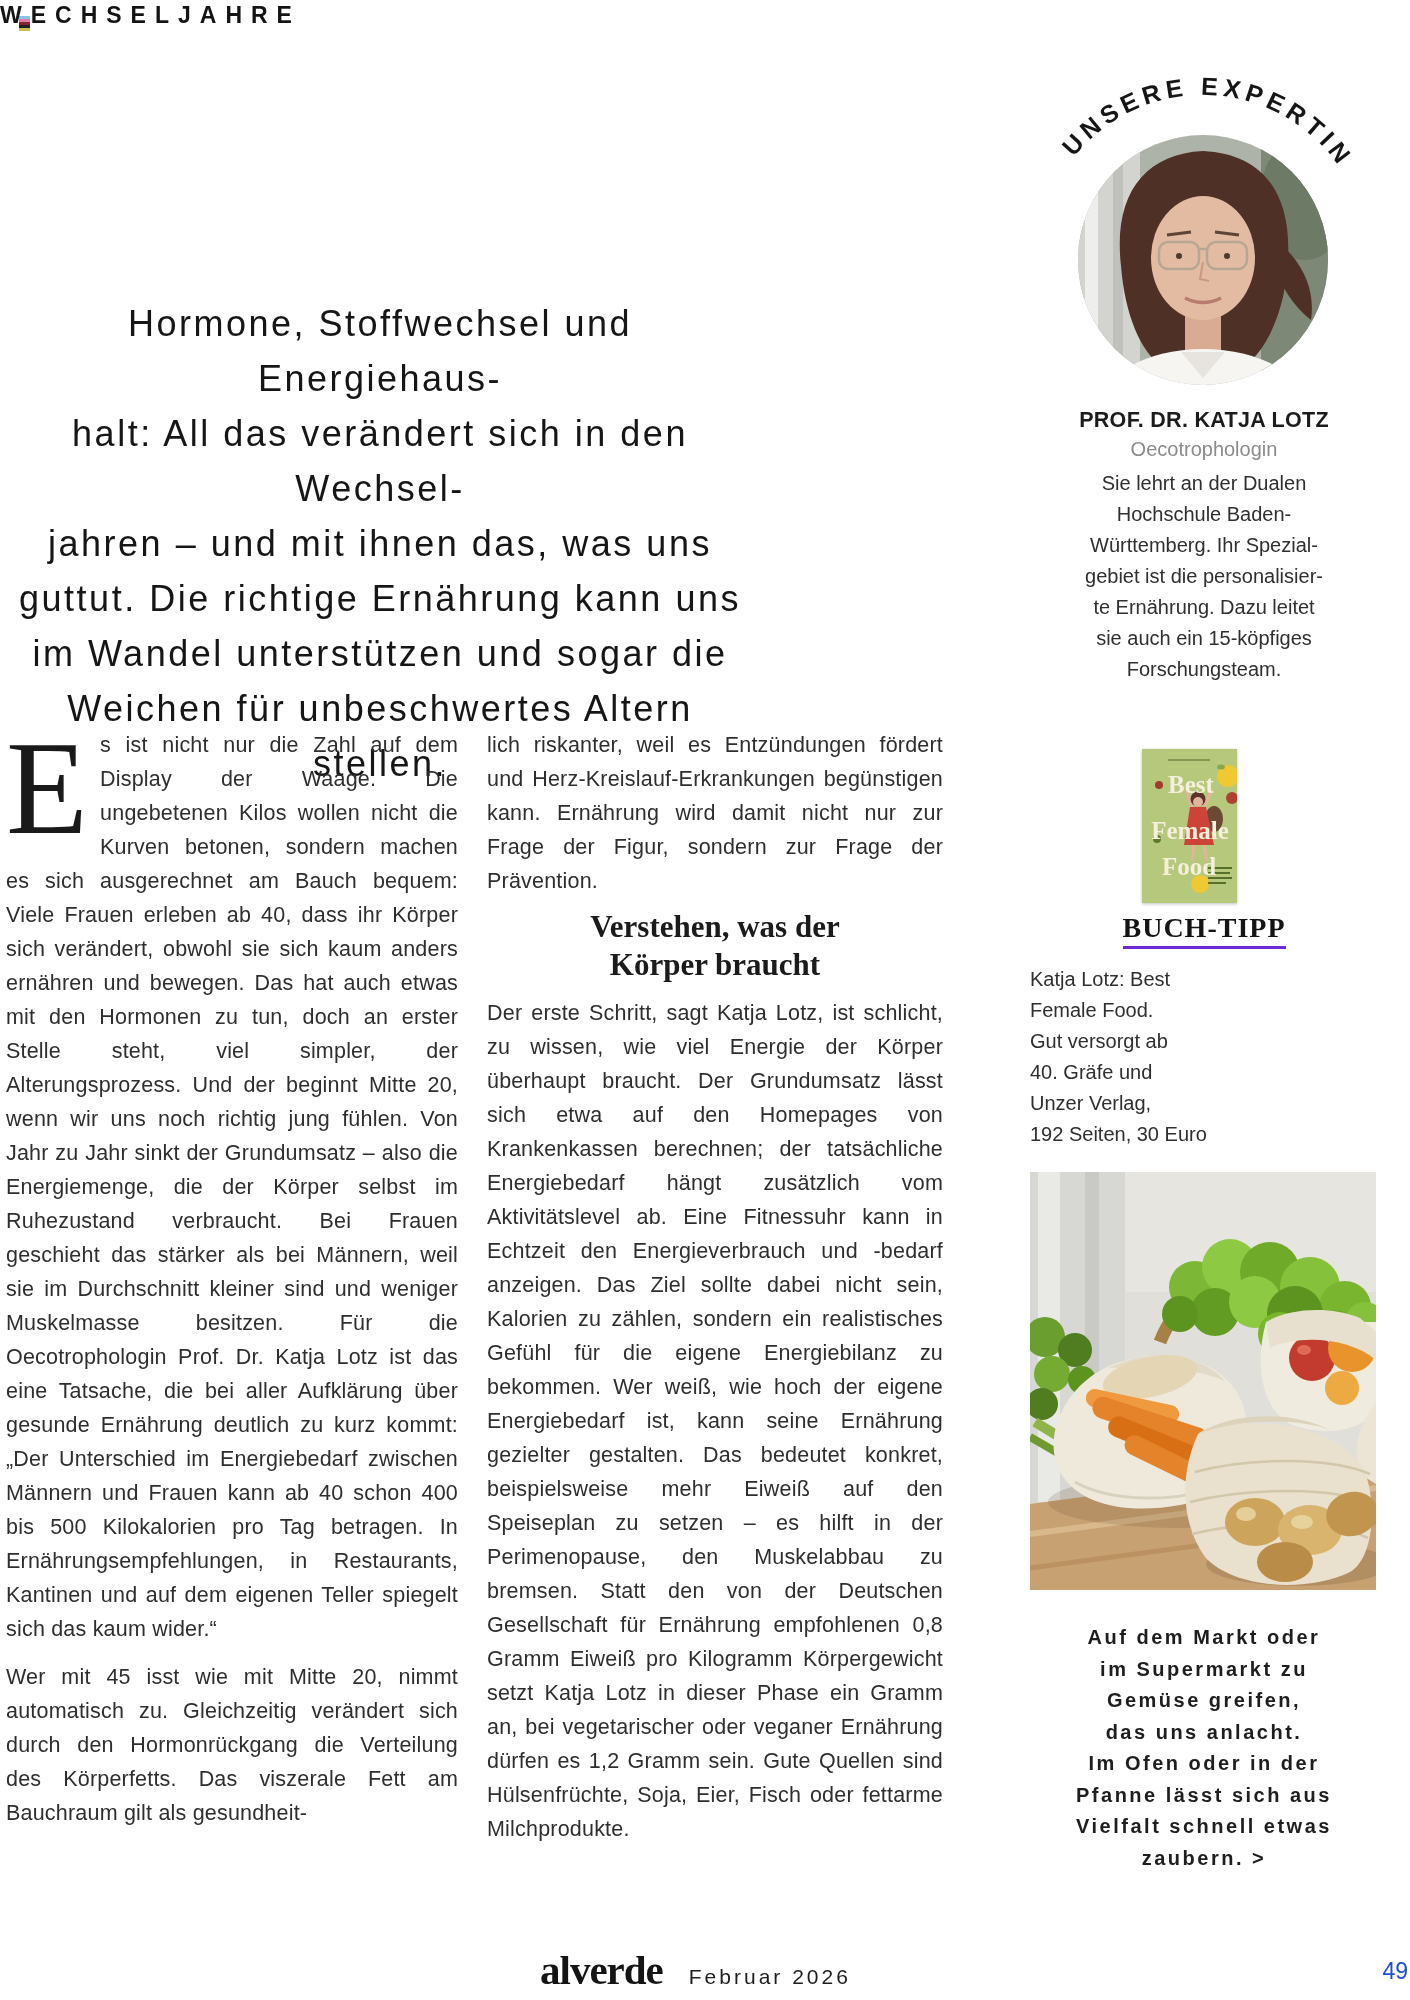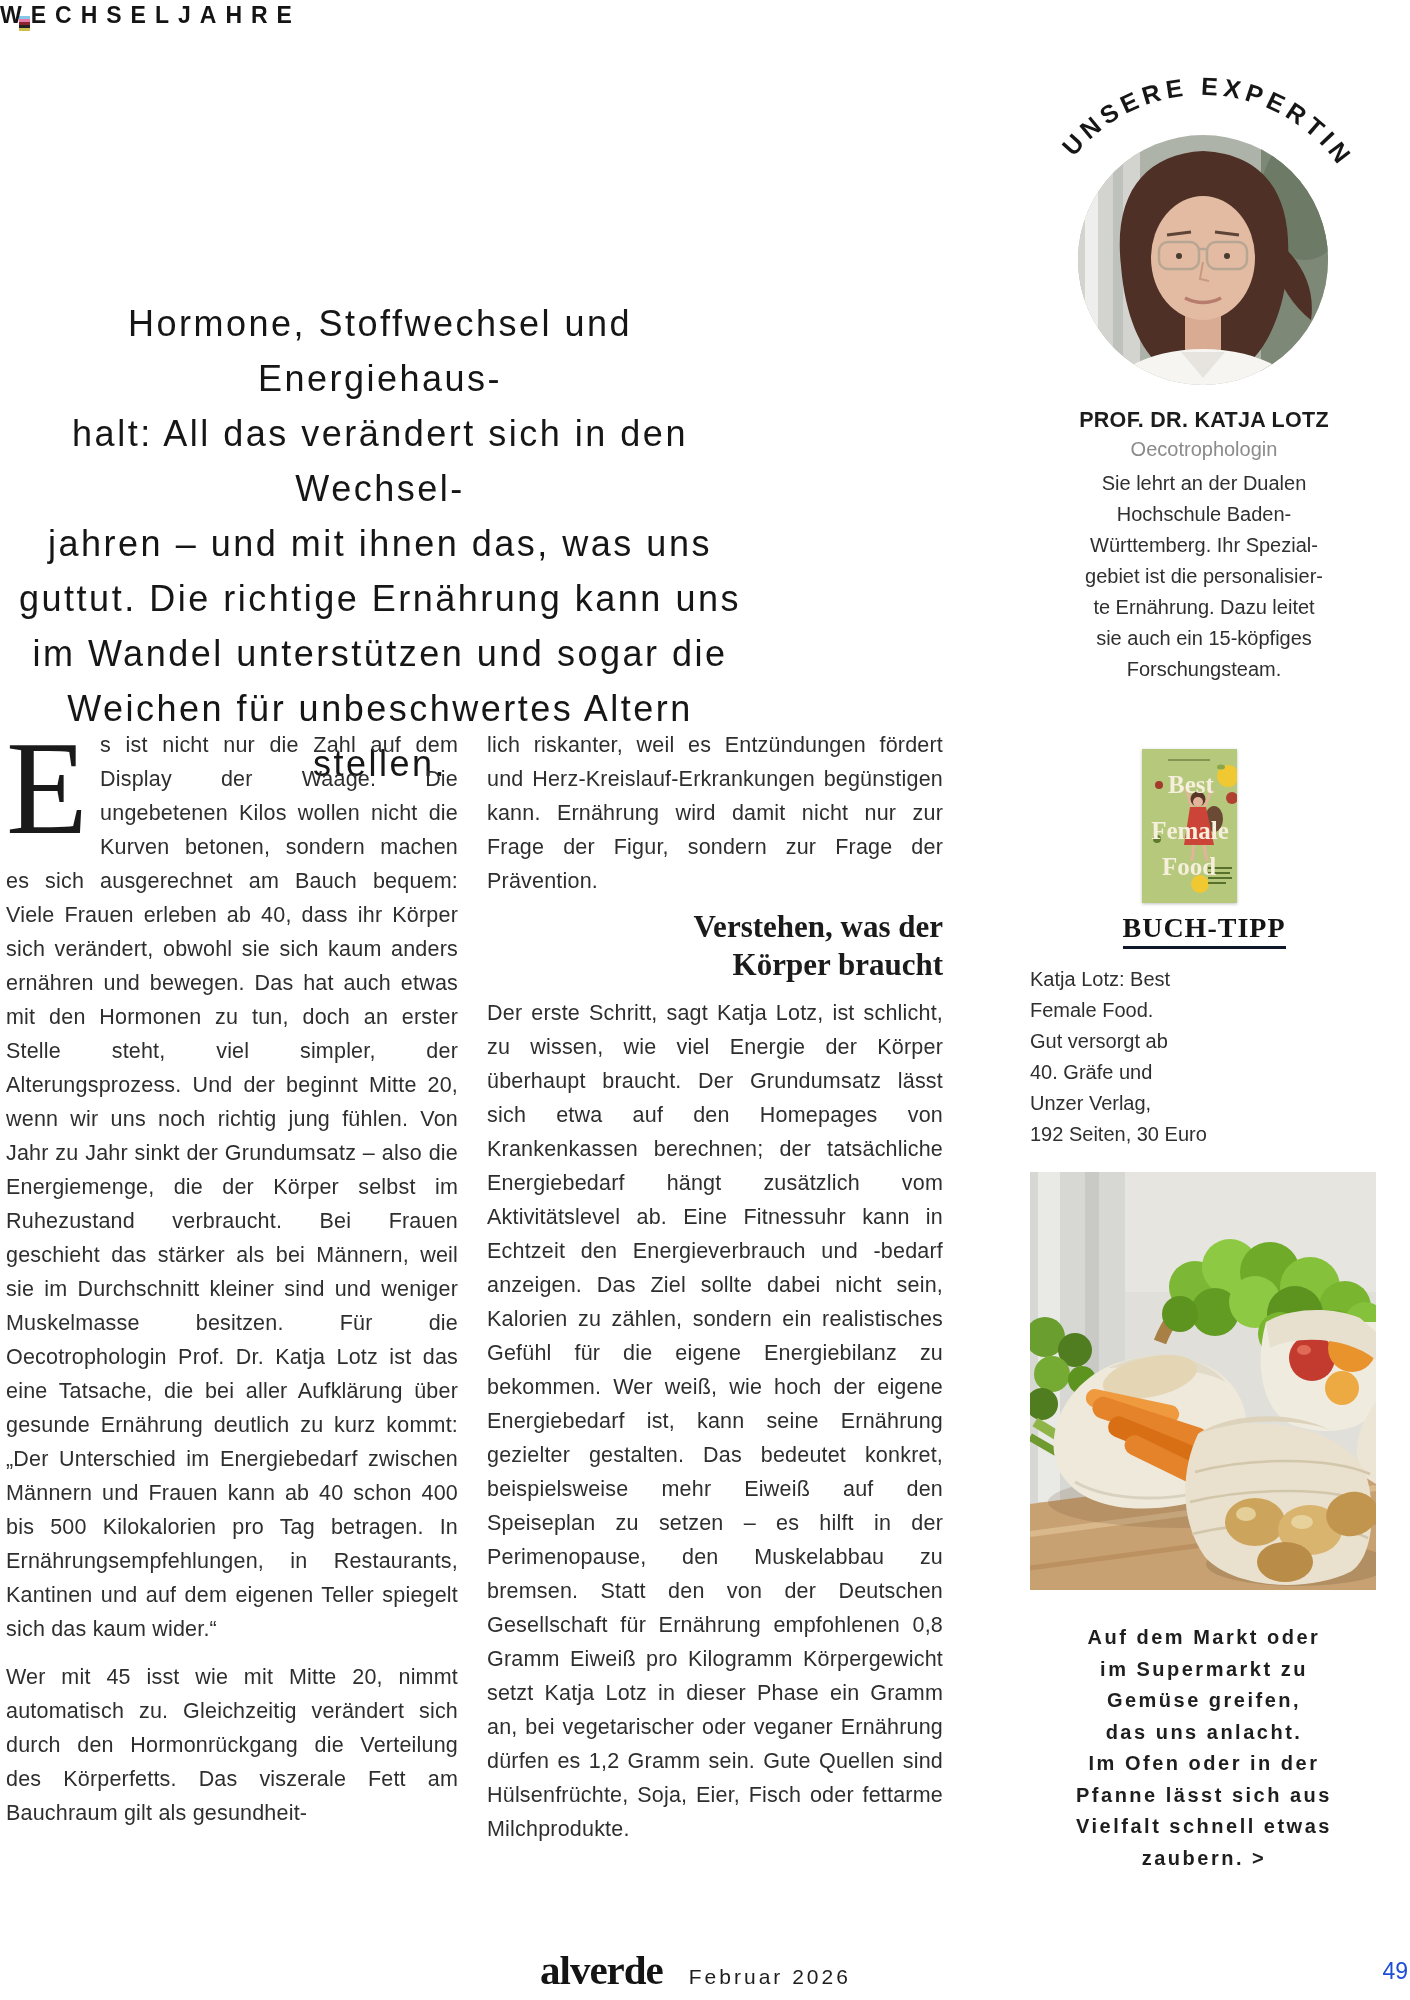--- a/index.html
+++ b/index.html
@@ -27,39 +27,39 @@
   .bodycol{position:absolute;top:728px;font-size:21.5px;line-height:34px;text-align:justify;color:#2e2e2e;letter-spacing:0.2px;}
   .col1{left:6px;width:452px;}
   .col2{left:487px;width:456px;}
   .dropcap{
     float:left;font-family:"Liberation Serif",serif;color:#1a1a1a;
     font-size:134px;line-height:0.78;height:100px;margin:8px 12px 0 0;font-weight:400;
   }
   .para2{margin-top:14px;}
   .subhead{
     font-family:"Liberation Serif",serif;font-weight:700;color:#1b1b1b;
-    font-size:31px;line-height:38px;margin:10px 0 12px 0;text-align:right;
+    font-size:31px;line-height:38px;margin:10px 0 12px 0;text-align:center;
     white-space:pre-line;letter-spacing:0;
   }
 
   
   .expert-badge-svg{position:absolute;left:1013px;top:66px;width:382px;height:390px;}
   .expert-name{position:absolute;left:1030px;top:408px;width:348px;text-align:center;
     font-weight:700;font-size:21.5px;color:#1c1c1c;letter-spacing:0.3px;}
   .expert-role{position:absolute;left:1030px;top:438px;width:348px;text-align:center;
     font-size:20px;color:#8b8b8b;}
   .expert-bio{position:absolute;left:1030px;top:468px;width:348px;text-align:center;
     font-size:20px;line-height:31px;color:#2f2f2f;white-space:pre-line;}
 
   
   .bookcover-svg{position:absolute;left:1142px;top:749px;width:95px;height:154px;box-shadow:0 1px 3px rgba(0,0,0,0.25);}
   .buchtipp{position:absolute;left:1030px;top:912px;width:348px;text-align:center;}
   .buchtipp span{
     display:inline-block;font-family:"Liberation Serif",serif;font-weight:700;
-    font-size:28px;color:#141414;letter-spacing:1px;border-bottom:3px solid #0f172a;padding-bottom:2px;
+    font-size:28px;color:#141414;letter-spacing:1px;border-bottom:3px solid #6d28d9;padding-bottom:2px;
   }
   .book-details{position:absolute;left:1030px;top:964px;width:348px;text-align:left;
     font-size:20px;line-height:31px;color:#2f2f2f;white-space:pre-line;}
 
   
   .market-svg{position:absolute;left:1030px;top:1172px;width:346px;height:418px;}
   .caption{
     position:absolute;left:1026px;top:1622px;width:356px;text-align:center;
     font-weight:700;font-size:20px;line-height:31.5px;letter-spacing:2.5px;color:#1e1e1e;
     white-space:pre-line;

